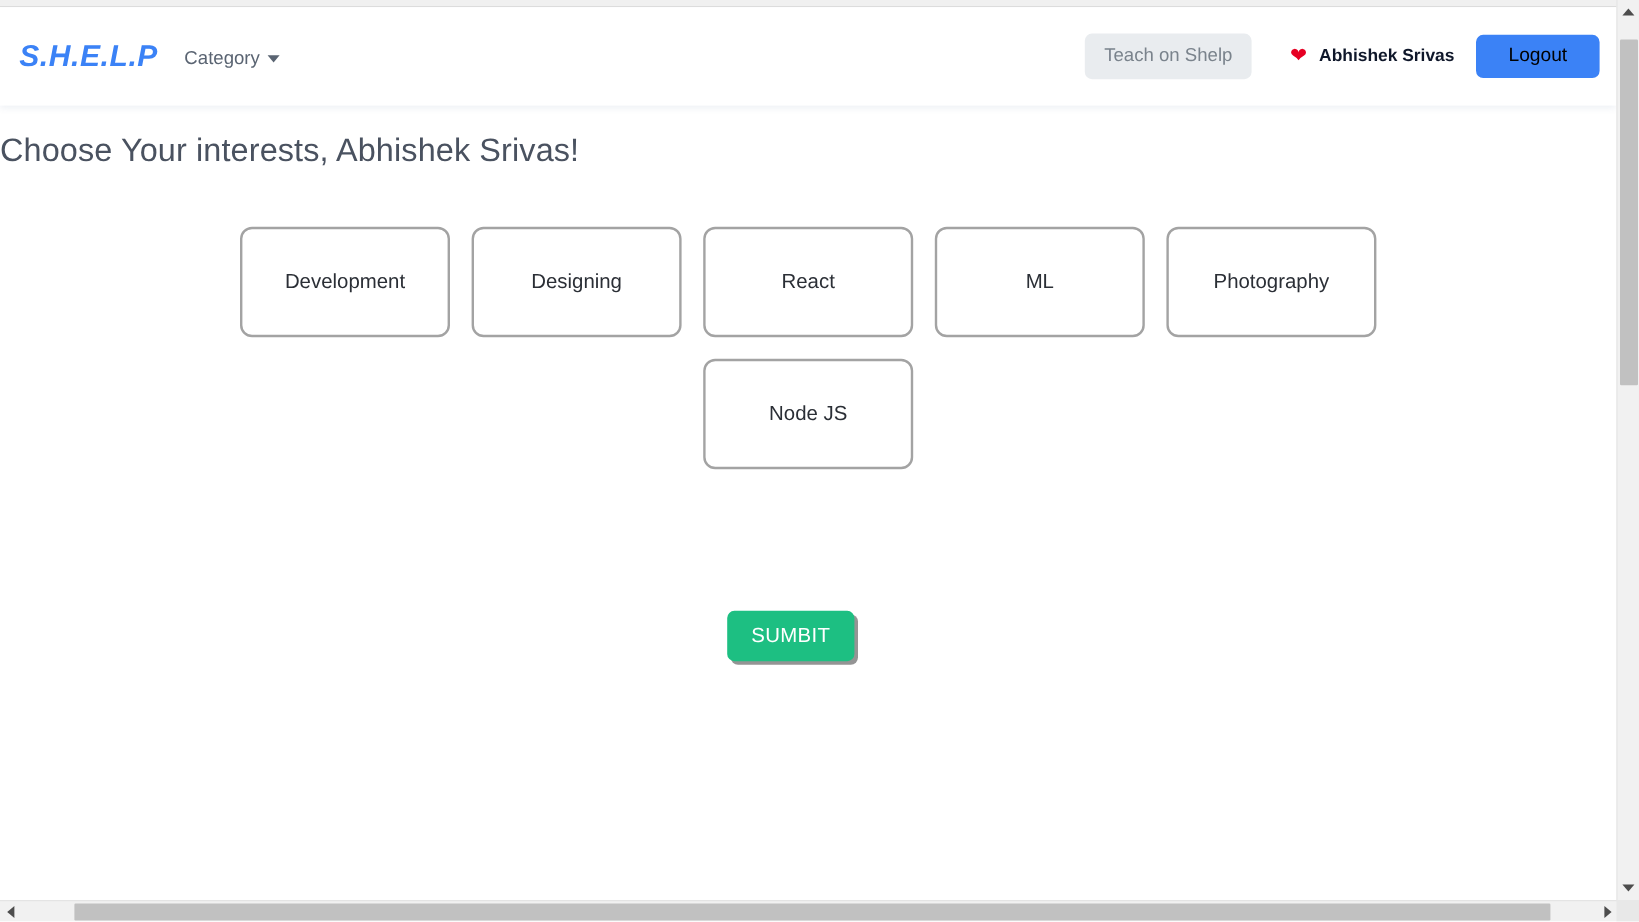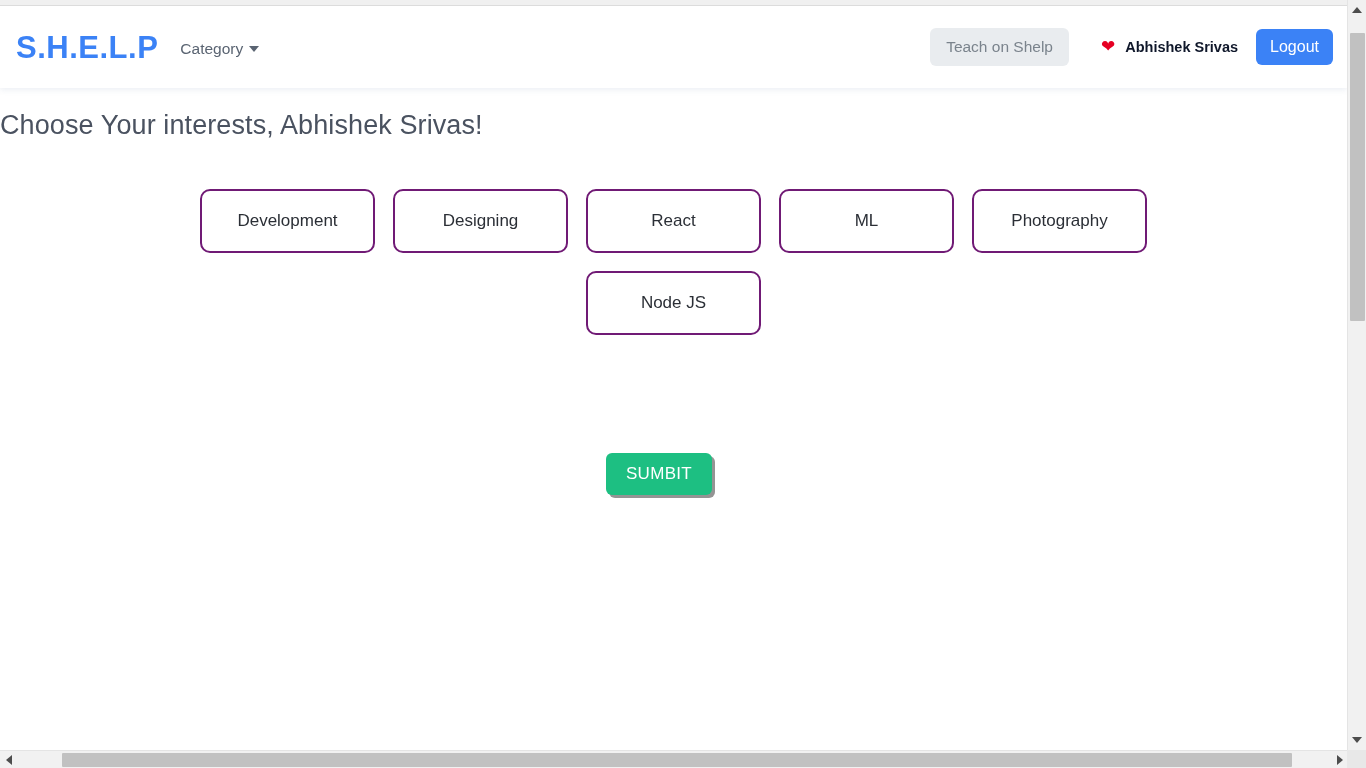--- a/index.html
+++ b/index.html
@@ -45,27 +45,28 @@
     width: 100%;
     height: 82px;
     background: #ffffff;
     box-shadow: 0 2px 6px rgba(72, 94, 144, 0.10);
     display: flex;
     align-items: center;
     padding: 0 14px 0 16px;
   }
 
   .brand {
-    font-size: 31px;
+    font-size: 25px;
     font-weight: bold;
     color: #3b82f6;
     letter-spacing: 0.5px;
     line-height: 1;
     cursor: pointer;
     user-select: none;
+    font-style: italic;
   }
 
   .nav-category {
     margin-left: 22px;
     font-size: 15.5px;
     color: #5a6472;
     display: flex;
     align-items: center;
     gap: 6px;
     cursor: pointer;
@@ -115,25 +116,25 @@
 
   .user-name {
     font-size: 14.5px;
     font-weight: bold;
     color: #0f172a;
     white-space: nowrap;
   }
 
   .logout-btn {
     background: #3b82f6;
-    color: #ffffff;
+    color: #000000;
     font-size: 16px;
     border: none;
     border-radius: 6px;
-    padding: 8px 14px;
+    padding: 8px 27px;
     cursor: pointer;
     font-family: "Liberation Sans", sans-serif;
     line-height: 1.2;
   }
 
   
   .main {
     position: relative;
     width: 100%;
     padding-top: 22px;
@@ -151,22 +152,22 @@
     margin-top: 48px;
     display: flex;
     flex-wrap: wrap;
     justify-content: center;
     gap: 18px 18px;
     padding: 0 180px;
   }
 
   .interest-card {
     width: 175px;
-    height: 64px;
-    border: 2px solid #701a75;
+    height: 92px;
+    border: 2px solid #a3a3a3;
     border-radius: 10px;
     background: #ffffff;
     display: flex;
     align-items: center;
     justify-content: center;
     font-size: 17px;
     color: #2b2f36;
     cursor: pointer;
     user-select: none;
   }

